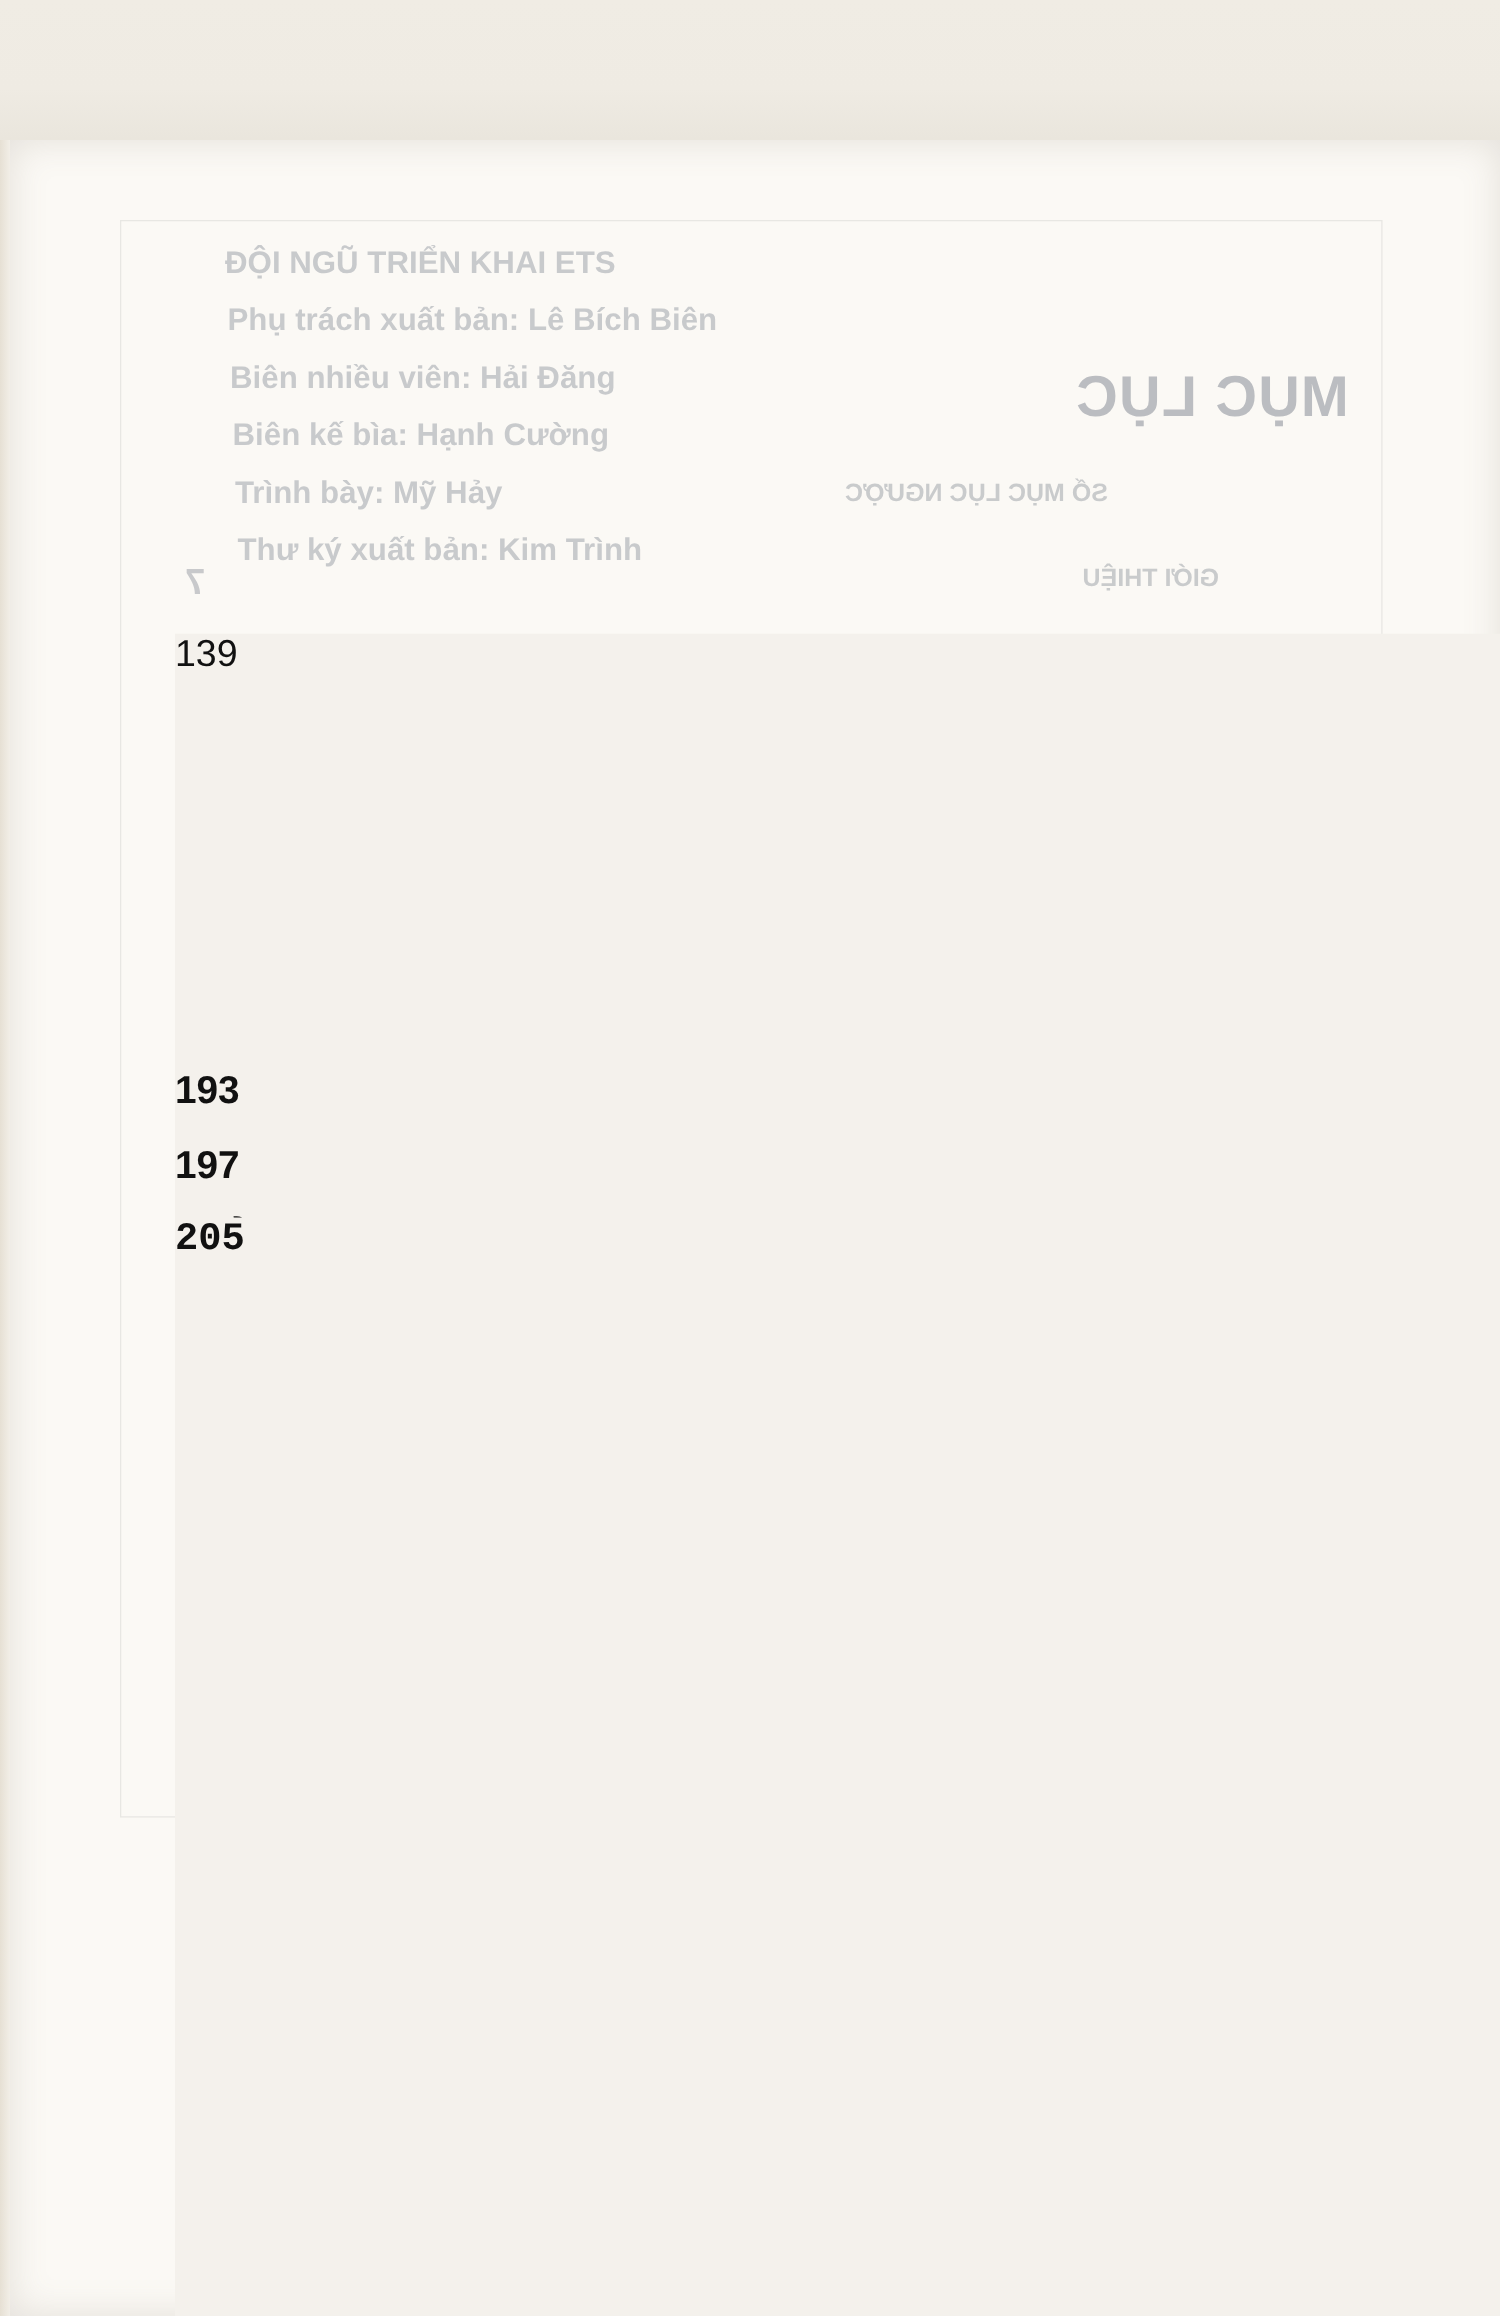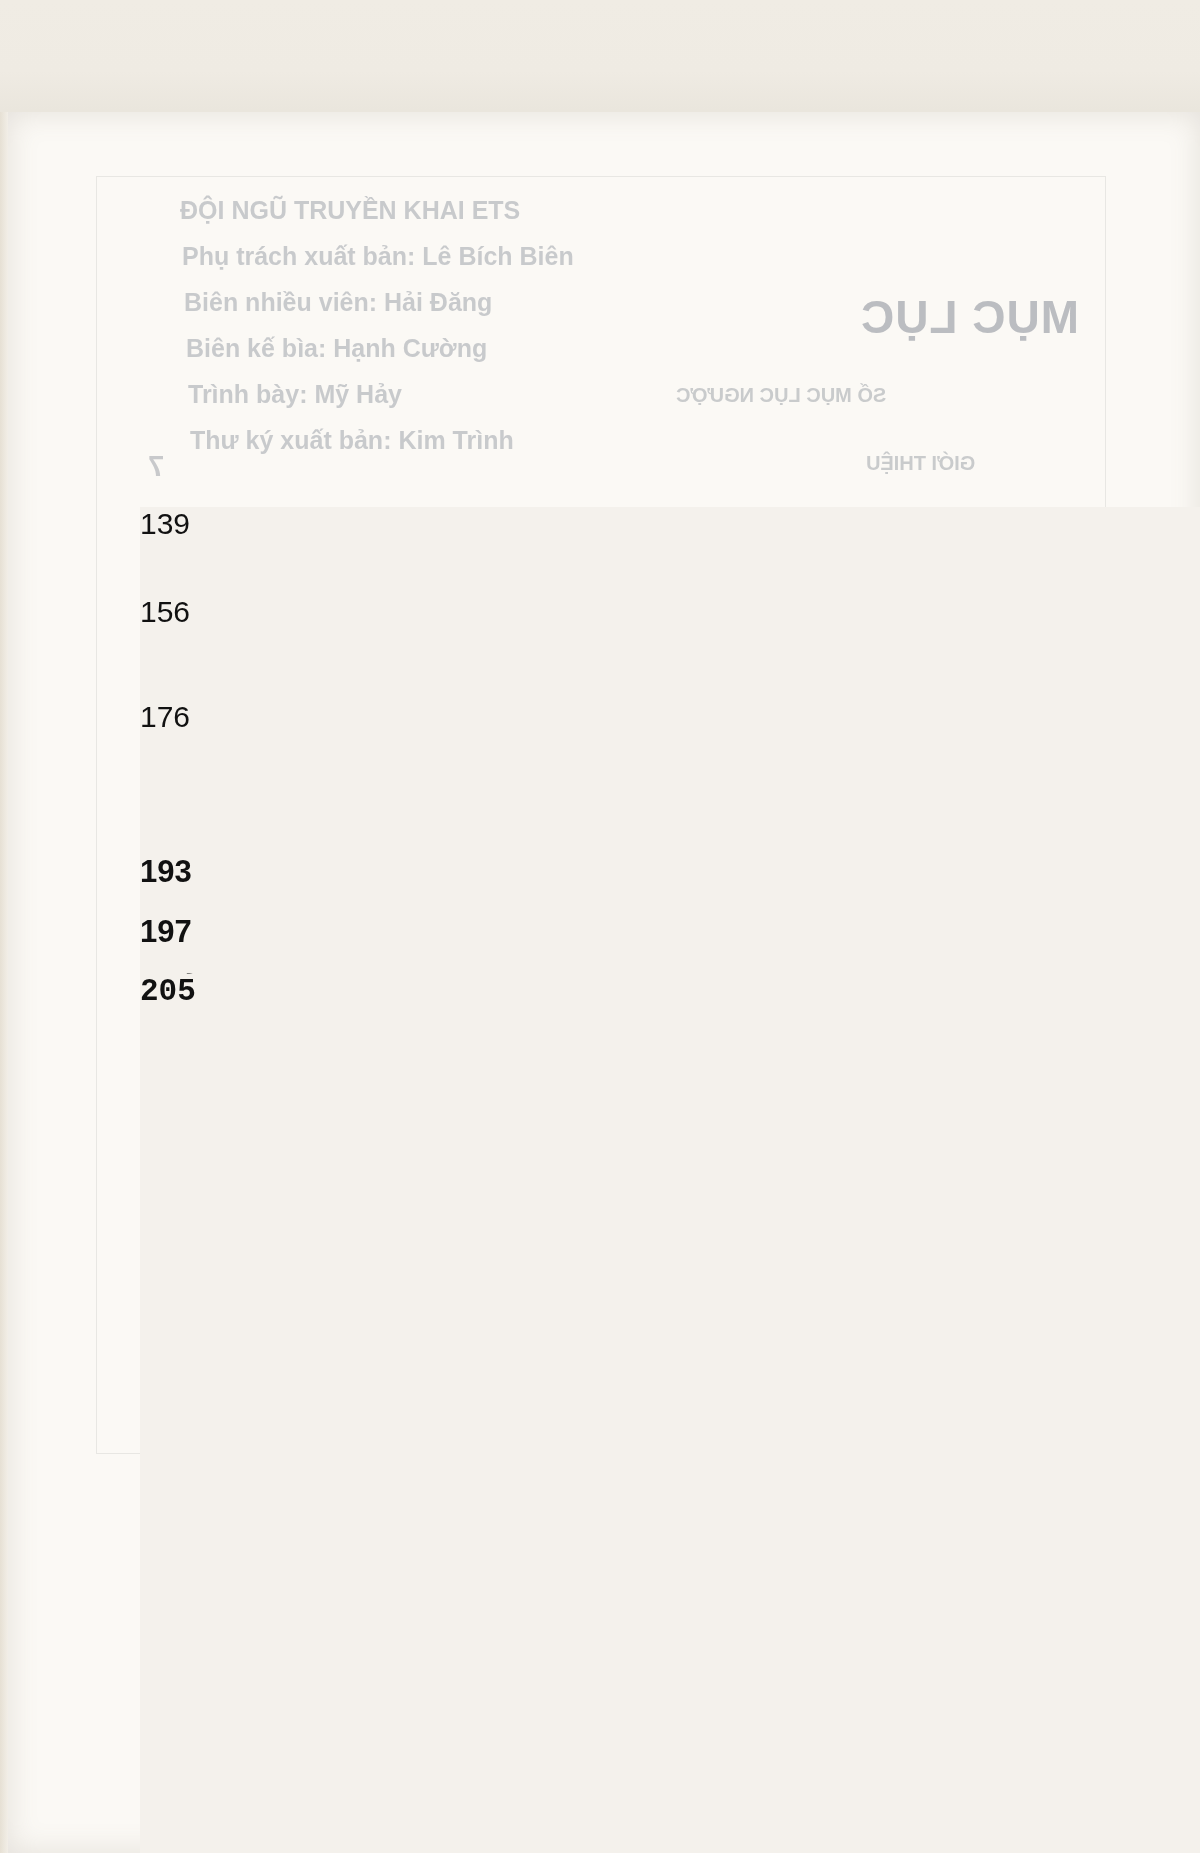--- a/index.html
+++ b/index.html
@@ -238,21 +238,21 @@
     <div class="ghost ghost-line" style="left:338px; top:960px;">85</div>
 
     <div class="ghost ghost-num" style="left:148px; top:1078px;">06</div>
     <div class="ghost ghost-line" style="left:470px; top:1086px;">Không gian là một thường vô lớn</div>
     <div class="ghost ghost-line" style="left:920px; top:1086px;">103</div>
 
     <div class="ghost ghost-num" style="left:148px; top:1180px;">07</div>
     <div class="ghost ghost-line" style="left:500px; top:1190px;">Bước nhảy vọt tiếp theo đã sẵn sàng</div>
     <div class="ghost ghost-line" style="left:338px; top:1190px;">122</div>
 
-    <div class="ghost ghost-colophon" style="left:180px; top:196px; transform:none;">ĐỘI NGŨ TRUYỀN KHAI ETS</div>
+    <div class="ghost ghost-colophon" style="left:180px; top:196px; transform:none;">ĐỘI NGŨ TRIỂN KHAI ETS</div>
     <div class="ghost ghost-colophon" style="left:182px; top:242px; transform:none;">Phụ trách xuất bản: Lê Bích Biên</div>
     <div class="ghost ghost-colophon" style="left:184px; top:288px; transform:none;">Biên nhiều viên: Hải Đăng</div>
     <div class="ghost ghost-colophon" style="left:186px; top:334px; transform:none;">Biên kế bìa: Hạnh Cường</div>
     <div class="ghost ghost-colophon" style="left:188px; top:380px; transform:none;">Trình bày: Mỹ Hảy</div>
     <div class="ghost ghost-colophon" style="left:190px; top:426px; transform:none;">Thư ký xuất bản: Kim Trình</div>
 
     <div class="ghost ghost-small blur" style="left:690px; top:604px;">ETS, năm 2015</div>
     <div class="ghost ghost-tiny blur" style="left:440px; top:640px;">ETS là đơn vị tiên phong trong lĩnh vực xuất bản sách khoa học cho trẻ em</div>
     <div class="ghost ghost-tiny blur" style="left:420px; top:664px;">tại Việt Nam, với các ấn phẩm được chọn lọc kỹ càng từ các nhà xuất bản uy tín.</div>
     <div class="ghost ghost-tiny blur" style="left:238px; top:808px; transform:none;">dịch và hợp ngôn ngữ trong và ngoài nước với ba mảng sản phẩm chính: Gamma Text -</div>
@@ -272,33 +272,21 @@
 
   <div class="toc">
 
     <div class="entry" style="left:140px; top:490px; width:840px;margin-top:17px;">
       <span class="num">08</span>
       <span class="title">Hệ Mặt Trời nhỏ bé</span>
       <span class="leader"></span>
       <span class="page">139</span>
     </div>
 
-    <div class="entry" style="left:140px; top:595px; width:840px;">
-      <span class="num">09</span>
-      <span class="title">Không gian đặc biệt nhường nào!</span>
-      <span class="leader"></span>
-      <span class="page">156</span>
-    </div>
-
-    <div class="entry" style="left:140px; top:700px; width:840px;">
-      <span class="num">10</span>
-      <span class="title">Vươn tới các vì sao</span>
-      <span class="leader"></span>
-      <span class="page">176</span>
-    </div>
+
 
     <div class="back-entry" style="left:140px; top:854px; width:840px;">
       <span class="label">ĐỌC THÊM</span>
       <span class="leader"></span>
       <span class="page">193</span>
     </div>
 
     <div class="back-entry" style="left:140px; top:914px; width:840px;">
       <span class="label">THUẬT NGỮ</span>
       <span class="leader"></span>

